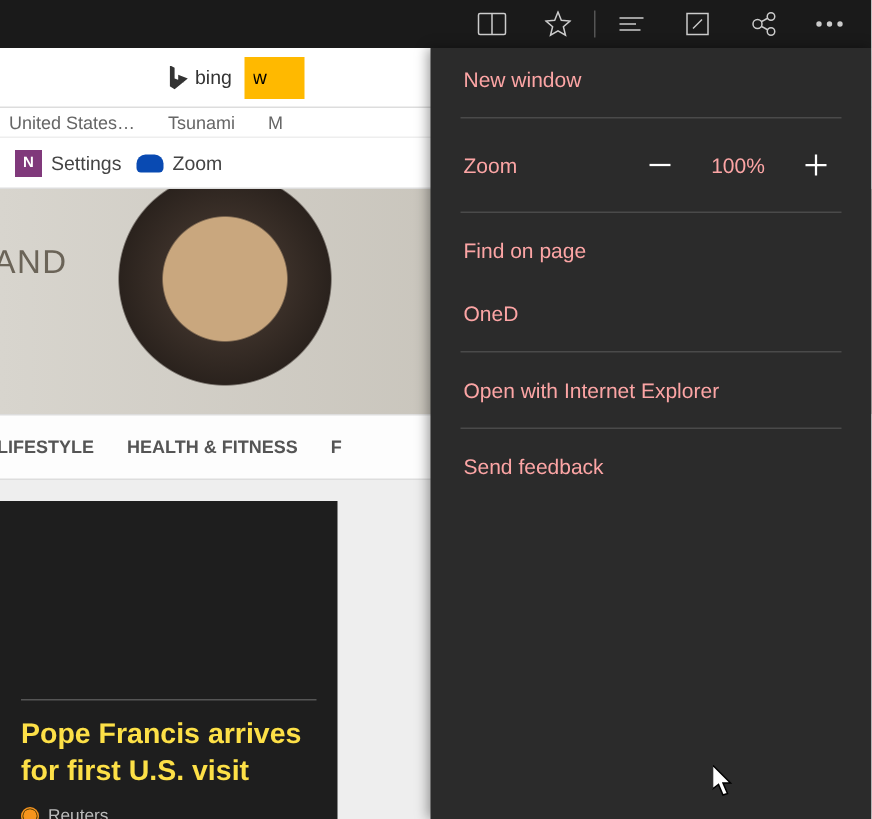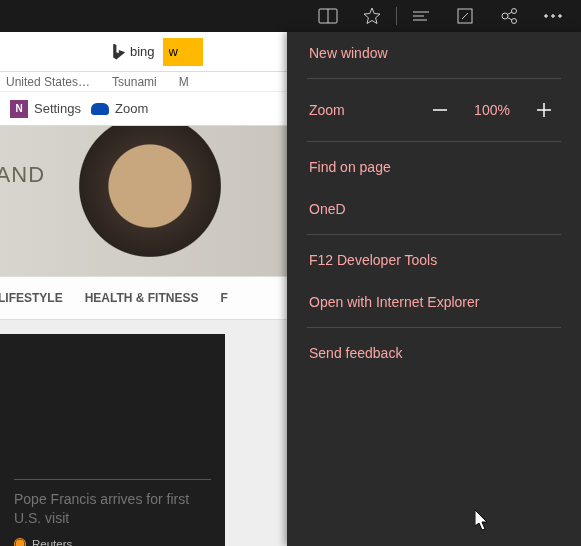--- a/index.html
+++ b/index.html
@@ -27,21 +27,21 @@
   .hero-txt { position:absolute; left:-40px; top:36px; font-size:22px; color:#6b6458; letter-spacing:1px;}
   .hero-face { position:absolute; left:75px; top:0; width:150px; height:150px; background:radial-gradient(circle at 50% 40%, #c9a77e 0, #c9a77e 35%, #3a2f28 36%, #2a221d 60%, transparent 61%);}
 
   .nav { height: 44px; background:#fdfdfd; display:flex; align-items:center; gap:22px; padding-left:0; font-size:12px; font-weight:700; color:#555; border-top:1px solid #ddd; border-bottom:1px solid #ddd;}
   .nav span:first-child{ margin-left:-2px;}
 
   .story { background:#1e1e1e; margin:14px 0 0 0; width:225px; height:230px; padding:0; color:#ddd; position:relative;}
   .story-body{ position:absolute; bottom:0; left:0; right:0; padding:12px 14px 14px;}
   .story-tag { font-size:10.5px; letter-spacing:0.5px; color:#aaa; }
   .story-hr { border:none; border-top:1px solid #555; margin:6px 0 10px;}
-  .story-title { font-size:14px; font-weight:400; line-height:1.35; color:#737373;}
+  .story-title { font-size:19px; font-weight:700; line-height:1.35; color:#fde047;}
   .story-src { margin-top:10px; font-size:11.5px; color:#bbb; display:flex; align-items:center; gap:6px;}
   .reu { width:12px; height:12px; border-radius:50%; background:radial-gradient(circle,#f7941d 0,#f7941d 50%,#8a5a00 52%,transparent 60%); box-shadow:0 0 0 1px #f7941d inset;}
 
   .bottom-strip { position:absolute; left:290px; bottom:10px; width:250px; height:44px; display:flex;}
   .bottom-strip .a{flex:1;background:linear-gradient(45deg,#1b2a4a,#3a4f7a);}
   .bottom-strip .b{width:80px;background:#f2a900; margin:6px; border-radius:2px;}
 
   
   .menu { position:absolute; top:32px; right:0; width:294px; height:514px; background:#2b2b2b; color:#fca5a5; font-size:14px; box-shadow:-2px 0 8px rgba(0,0,0,0.4); display:flex; flex-direction:column; }
   .mi { padding:13px 22px; cursor:default; }
@@ -174,21 +174,20 @@
             <line x1="3" y1="10" x2="17" y2="10"></line>
             <line x1="10" y1="3" x2="10" y2="17"></line>
           </svg>
       </div>
     </div>
   </div>
   <hr class="mdiv">
   <div class="mi">Find on page</div>
   <div class="mi">OneD</div>
   <hr class="mdiv">
-  <div class="mi">F12 Developer Tools</div>
   <div class="mi">Open with Internet Explorer</div>
   <hr class="mdiv">
   <div class="mi">Send feedback</div>
 </div>
 
 <svg class="cursor" viewBox="0 0 16 22">
   <polygon points="0,0 0,16 4,13 7,20 10,19 7,12 12,12" fill="#fff" stroke="#000" stroke-width="1"></polygon>
 </svg>
 
 </body></html>

